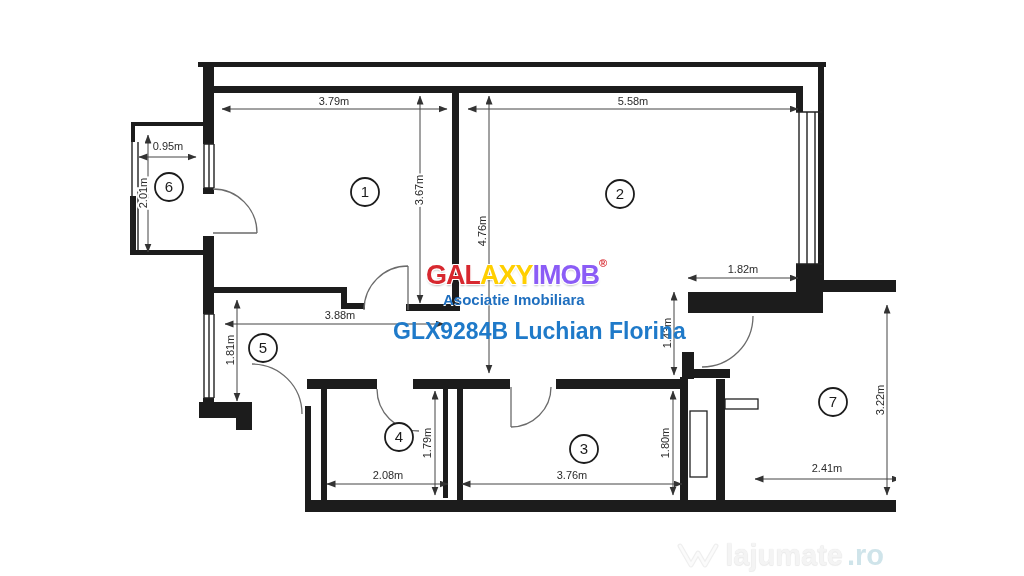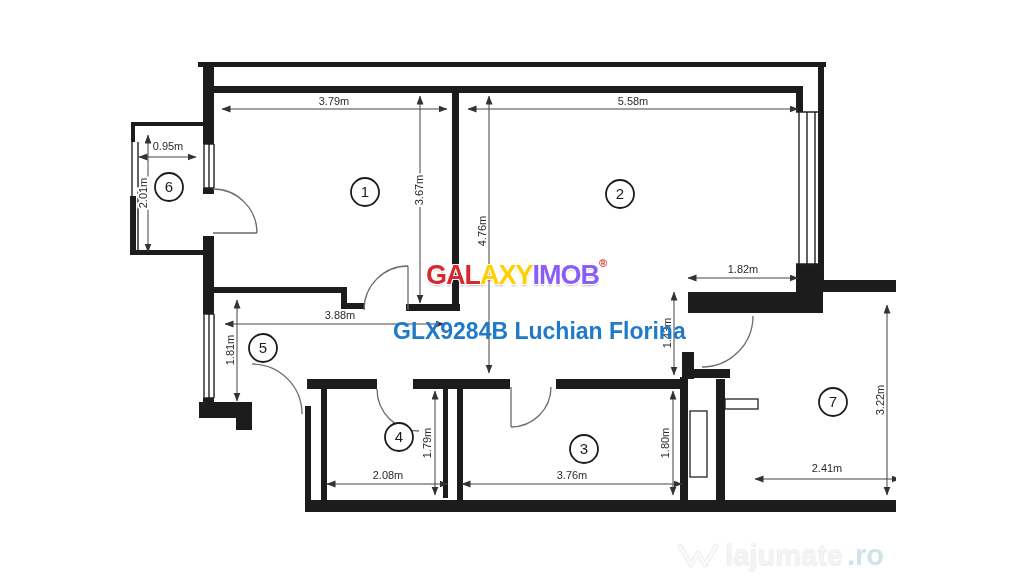--- a/index.html
+++ b/index.html
@@ -176,20 +176,21 @@
       <g>
           <circle cx="833" cy="402" r="14" fill="#fff" stroke="#1c1c1c" stroke-width="1.8"></circle>
           <text class="room-num" x="833" y="407">7</text>
         </g>
     </g>
   </svg>
 
   <div id="logo-block">
     <span class="logo-word logo-red">GAL</span><span class="logo-word logo-yellow">AXY</span><span class="logo-word logo-blue">IMOB</span><span class="logo-reg">®</span>
   </div>
+  <div id="logo-subtitle">Asociatie Imobiliara</div>
   <div id="listing-line">GLX9284B Luchian Florina</div>
 
   <div id="watermark">
     <svg width="46" height="32" viewBox="0 0 46 32">
       <path d="M5,6 L16,25 L23,13 L30,25 L41,6" fill="none" stroke="#efefef" stroke-width="5" stroke-linecap="round" stroke-linejoin="round"></path>
       <path d="M5,6 L16,25 L23,13 L30,25 L41,6" fill="none" stroke="#fbfbfb" stroke-width="2.5" stroke-linecap="round" stroke-linejoin="round"></path>
     </svg>
     <span class="wm-brand">lajumate</span>
       <span class="wm-tld">.ro</span>
   </div>

